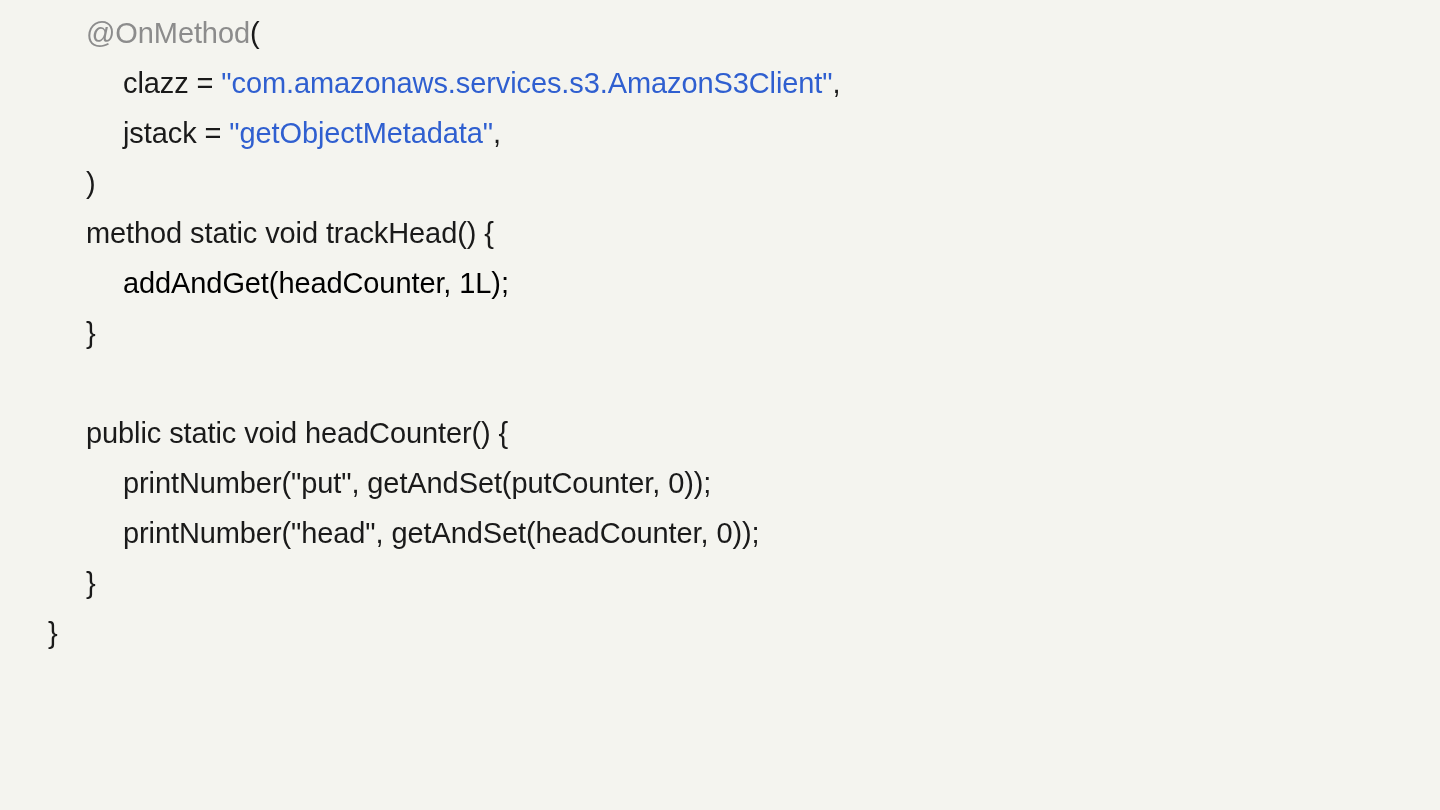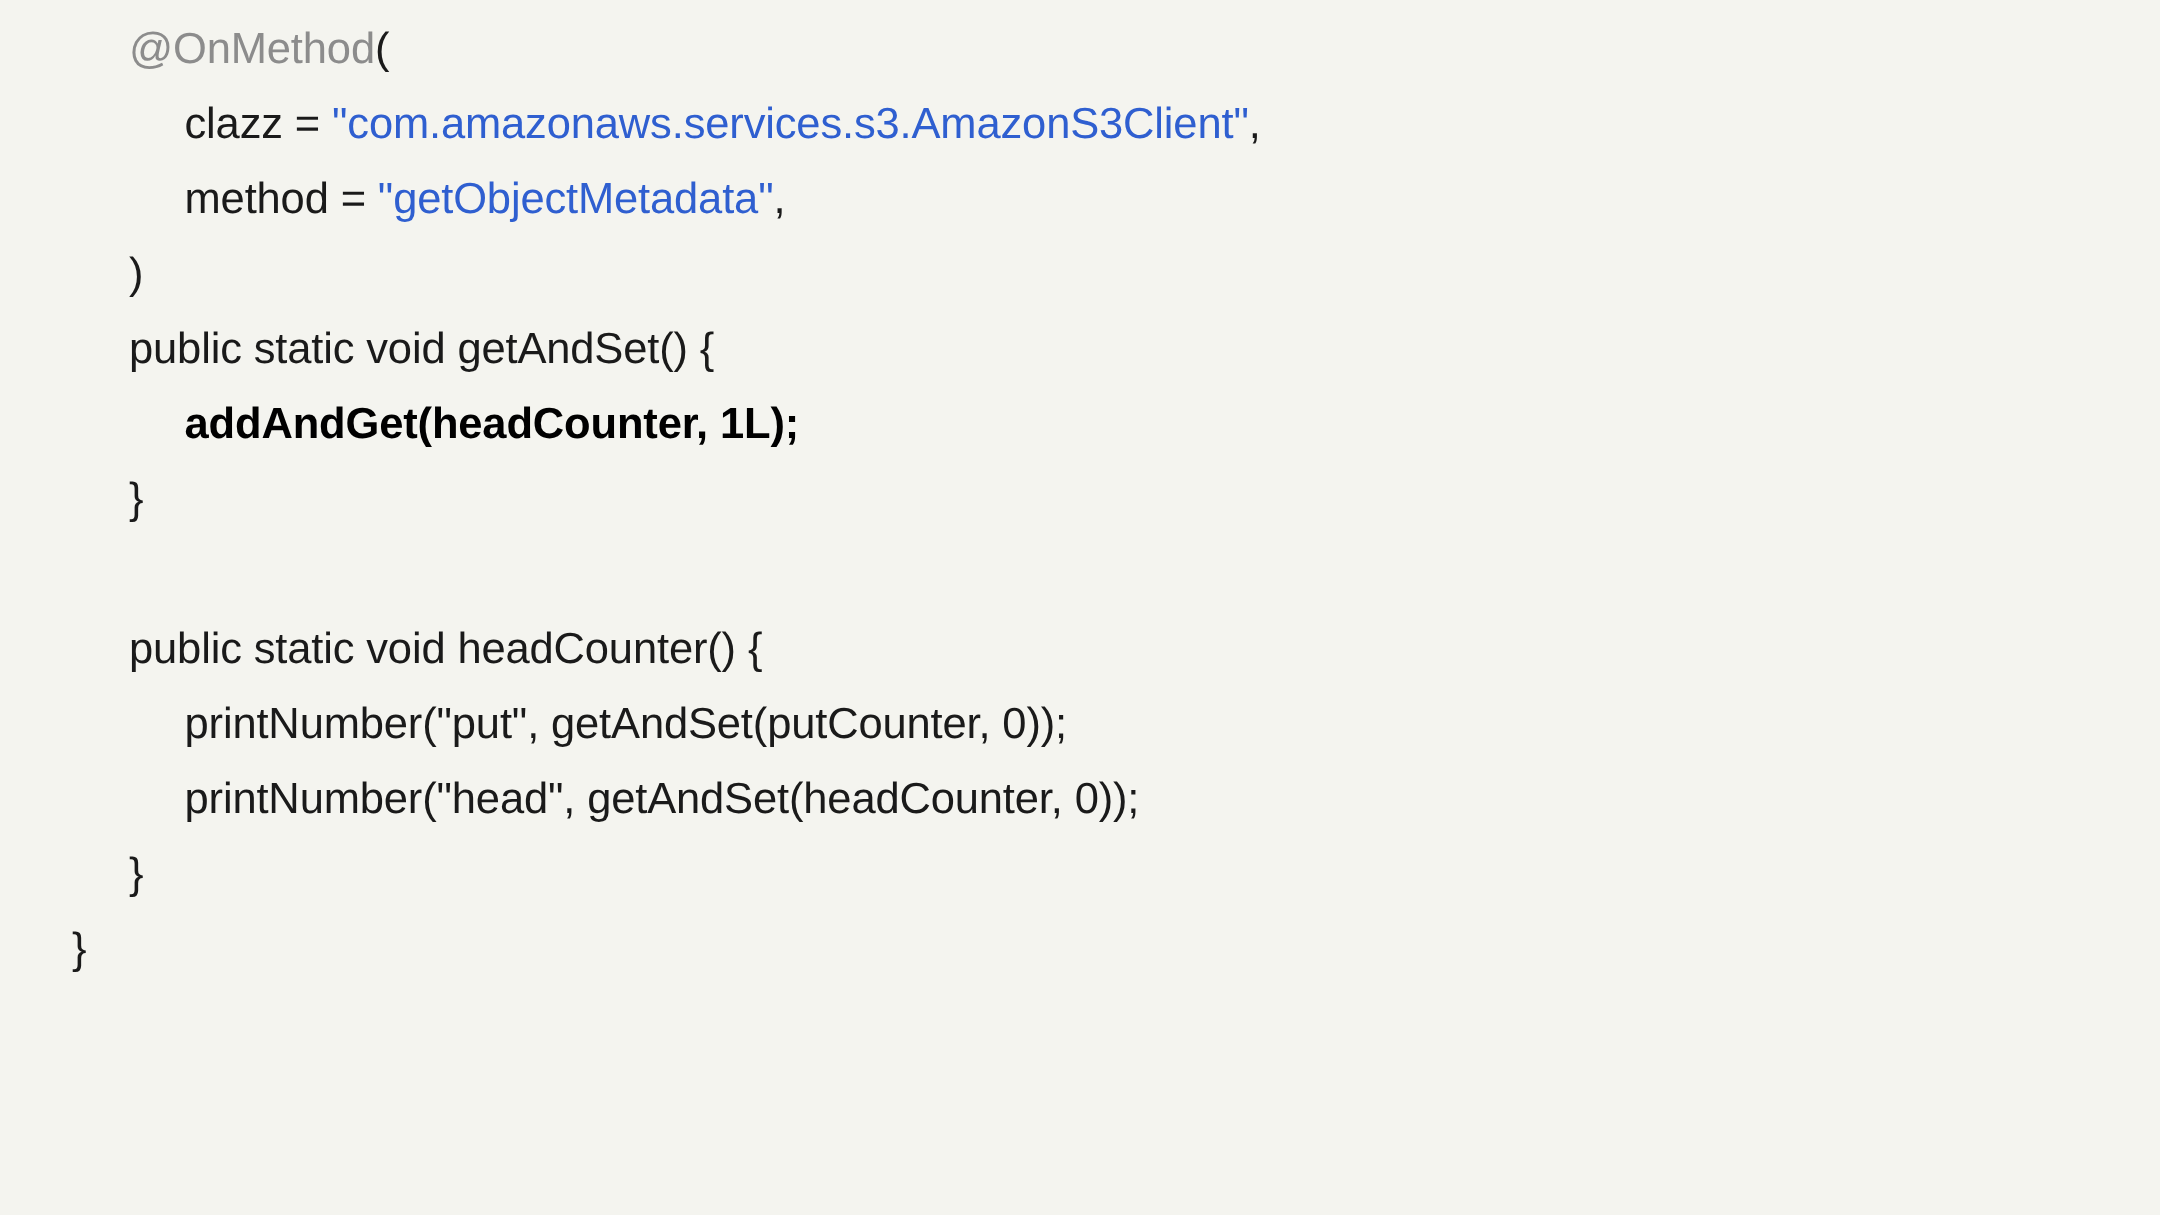--- a/index.html
+++ b/index.html
@@ -42,33 +42,33 @@
   }
   
   .ind-0 { padding-left: 48px; }
   .ind-1 { padding-left: 86px; }
   .ind-2 { padding-left: 123px; }
 
   .tok { white-space: pre; }
   .tok-plain     { color: #1a1a1a; }
   .tok-annot     { color: #8c8c8c; }
   .tok-string    { color: #2f5fd0; }
-  .tok-bold      { color: #000000; font-weight: bold; text-align: right; }
+  .tok-bold      { color: #000000; font-weight: normal; text-align: right; }
   .tok-punct     { color: #1a1a1a; }
 </style>
 </head>
 <body>
 
 <div id="slide">
   <div id="code-block">
       <div class="code-line ind-1"><span class="tok tok-annot">@OnMethod</span><span class="tok tok-punct">(</span></div>
       <div class="code-line ind-2"><span class="tok tok-plain">clazz = </span><span class="tok tok-string">"com.amazonaws.services.s3.AmazonS3Client"</span><span class="tok tok-punct">,</span></div>
-      <div class="code-line ind-2"><span class="tok tok-plain">method = </span><span class="tok tok-string">"getObjectMetadata"</span><span class="tok tok-punct">,</span></div>
+      <div class="code-line ind-2"><span class="tok tok-plain">jstack = </span><span class="tok tok-string">"getObjectMetadata"</span><span class="tok tok-punct">,</span></div>
       <div class="code-line ind-1"><span class="tok tok-plain">)</span></div>
-      <div class="code-line ind-1"><span class="tok tok-plain">public static void getAndSet() {</span></div>
+      <div class="code-line ind-1"><span class="tok tok-plain">method static void trackHead() {</span></div>
       <div class="code-line ind-2"><span class="tok tok-bold">addAndGet(headCounter, 1L);</span></div>
       <div class="code-line ind-1"><span class="tok tok-plain">}</span></div>
       <div class="code-line ind-1 blank">&nbsp;</div>
       <div class="code-line ind-1"><span class="tok tok-plain">public static void headCounter() {</span></div>
       <div class="code-line ind-2"><span class="tok tok-plain">printNumber("put", getAndSet(putCounter, 0));</span></div>
       <div class="code-line ind-2"><span class="tok tok-plain">printNumber("head", getAndSet(headCounter, 0));</span></div>
       <div class="code-line ind-1"><span class="tok tok-plain">}</span></div>
       <div class="code-line ind-0"><span class="tok tok-plain">}</span></div>
     </div>
 </div>

